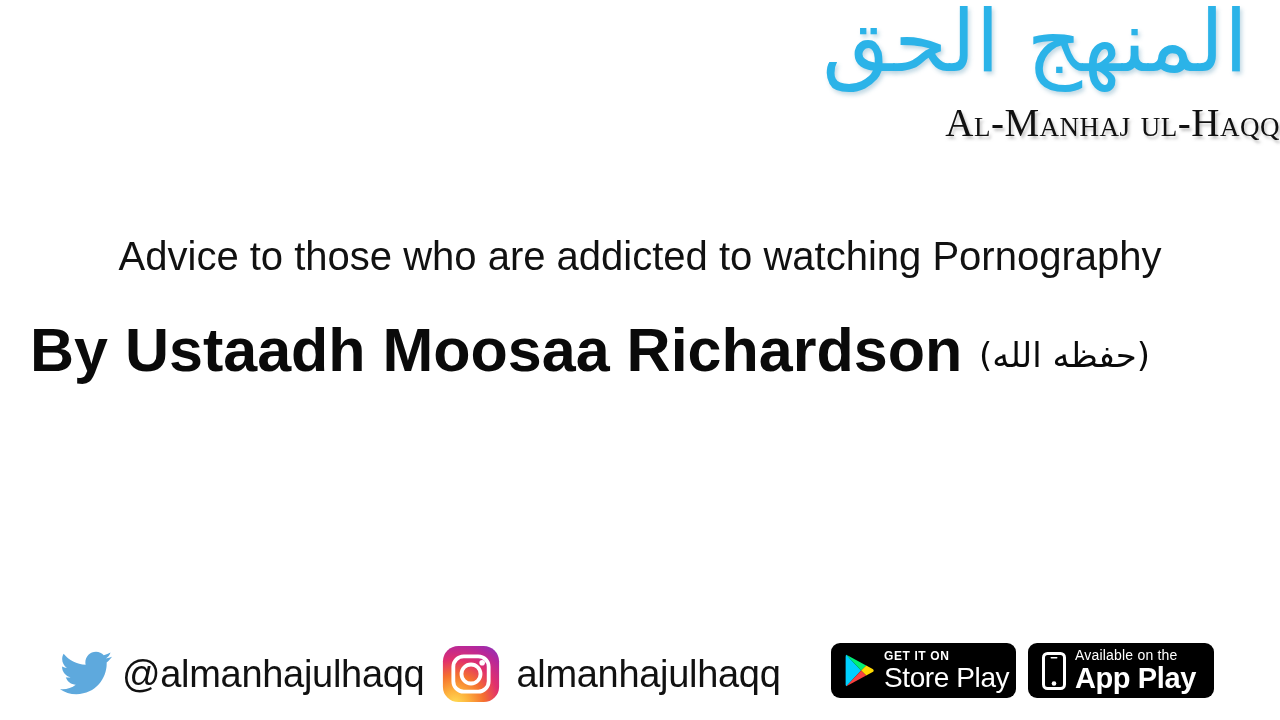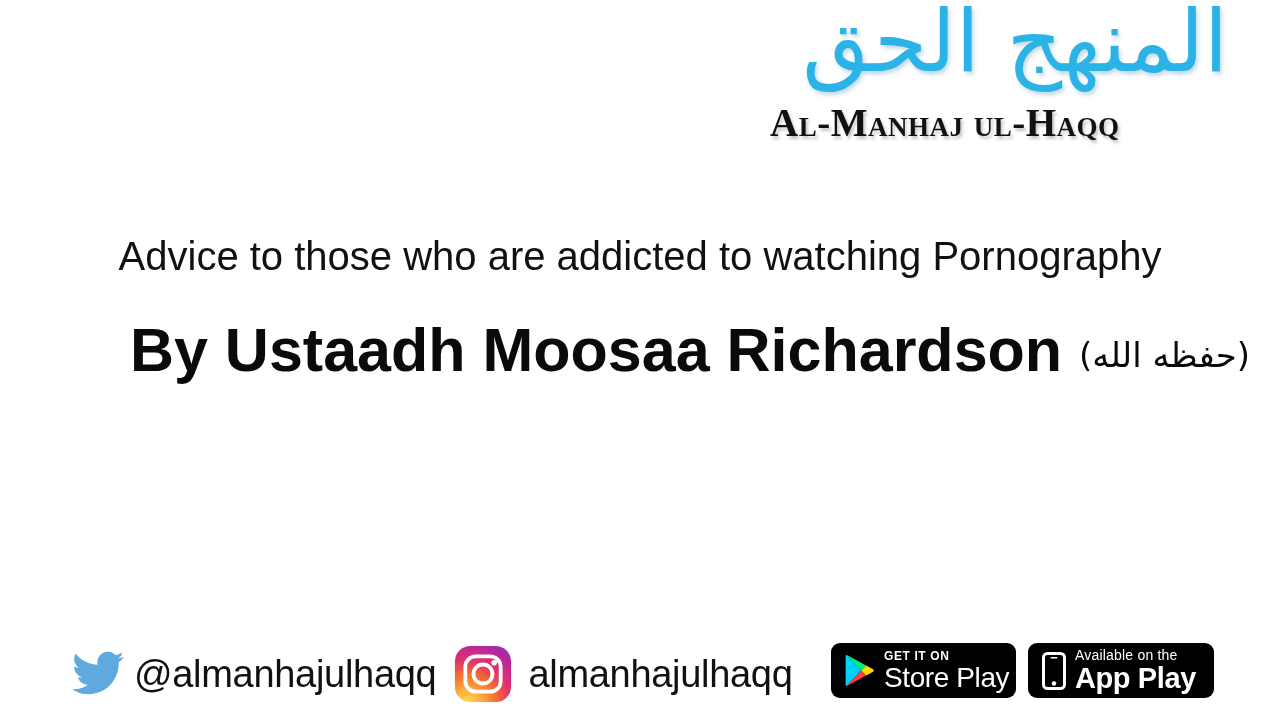--- a/index.html
+++ b/index.html
@@ -19,21 +19,21 @@
   .slide {
     position: absolute;
     inset: 0;
     background: #ffffff;
   }
 
   
   .logo {
     position: absolute;
     top: 4px;
-    right: 20px;
+    right: 0;
     width: 490px;
     height: 148px;
     text-align: center;
   }
   .logo-arabic {
     position: absolute;
     top: -6px;
     right: 10px;
     width: 470px;
     text-align: center;
@@ -45,24 +45,24 @@
     color: #2BB3E8;
     text-shadow: 2px 3px 4px rgba(120,170,195,0.45);
     white-space: nowrap;
     letter-spacing: 1px;
   }
   .logo-latin {
     position: absolute;
     top: 96px;
     left: 0;
     width: 490px;
-    text-align: left;
+    text-align: right;
     font-family: "Liberation Serif", "DejaVu Serif", serif;
     font-size: 39px;
-    font-weight: 700;
+    font-weight: 400;
     font-variant: small-caps;
     letter-spacing: 0.5px;
     color: #111111;
     text-shadow: 2px 3px 3px rgba(150,150,150,0.55);
     white-space: nowrap;
   }
 
   
   .titles {
     position: absolute;
@@ -77,21 +77,21 @@
     text-align: center;
     padding: 0 30px;
     white-space: nowrap;
     color: #111111;
   }
   .line-author {
     margin-top: 44px;
     font-size: 61px;
     font-weight: 700;
     line-height: 1.0;
-    text-align: right;
+    text-align: left;
     padding: 0 30px;
     white-space: nowrap;
     color: #0a0a0a;
   }
   .line-author .arabic-dua {
     font-family: "DejaVu Sans", sans-serif;
     font-size: 34px;
     font-weight: 400;
     direction: rtl;
     unicode-bidi: isolate;
@@ -109,21 +109,21 @@
   .line-source .src-label {
     font-weight: 700;
   }
   .line-source .src-url {
     font-weight: 400;
   }
 
   
   .footer {
     position: absolute;
-    left: 12px;
+    left: 0;
     bottom: 12px;
     width: 1150px;
     height: 68px;
     display: flex;
     align-items: center;
   }
   .handle-group {
     display: flex;
     align-items: center;
     height: 68px;

